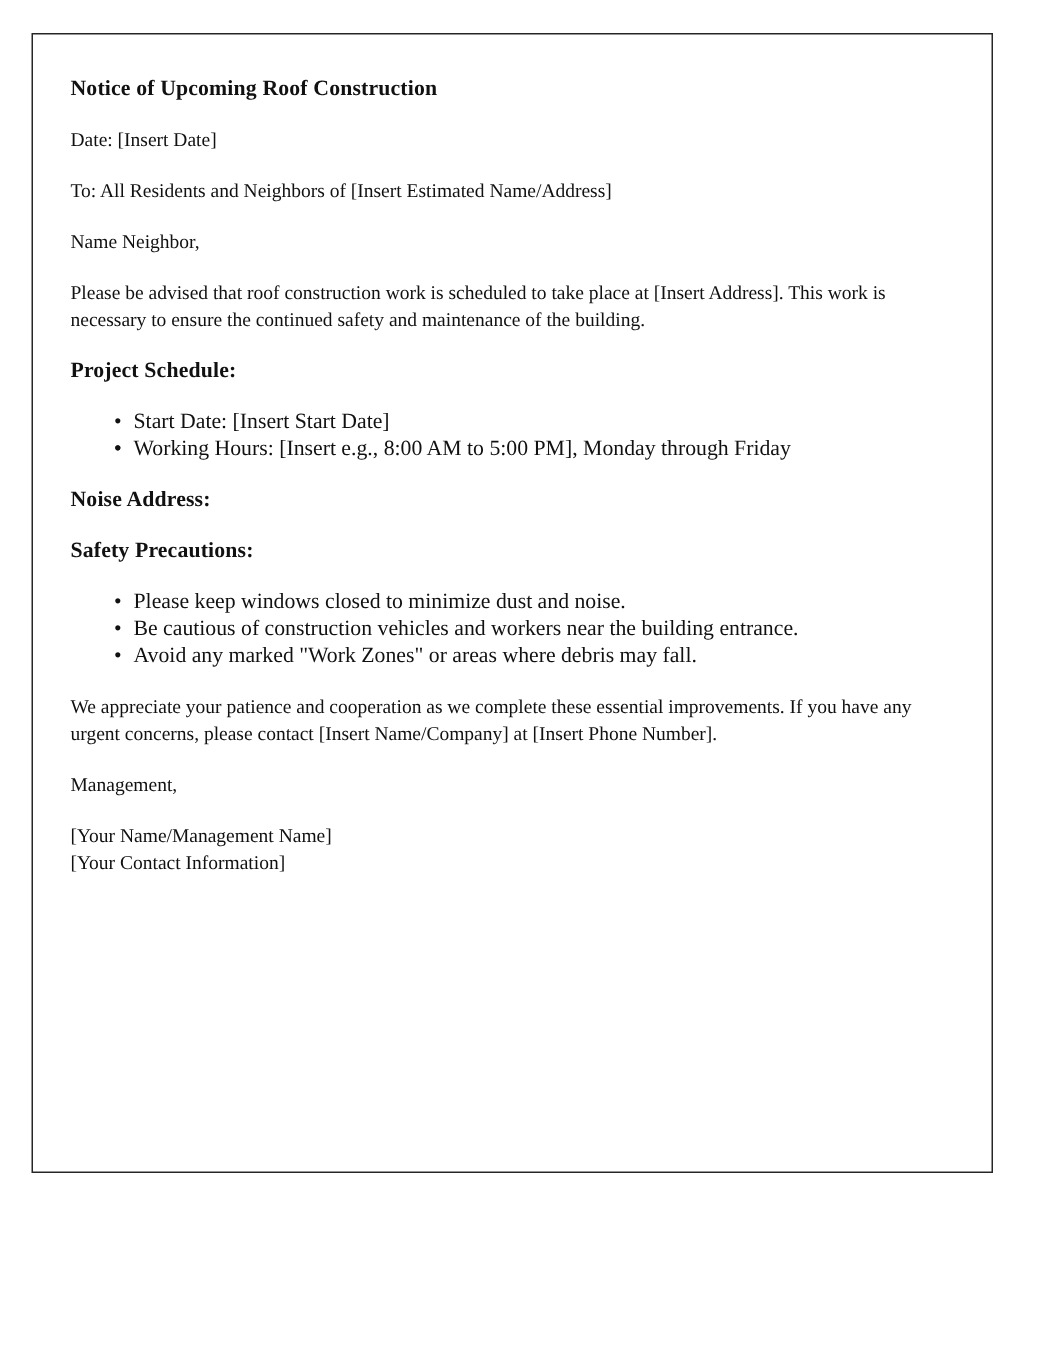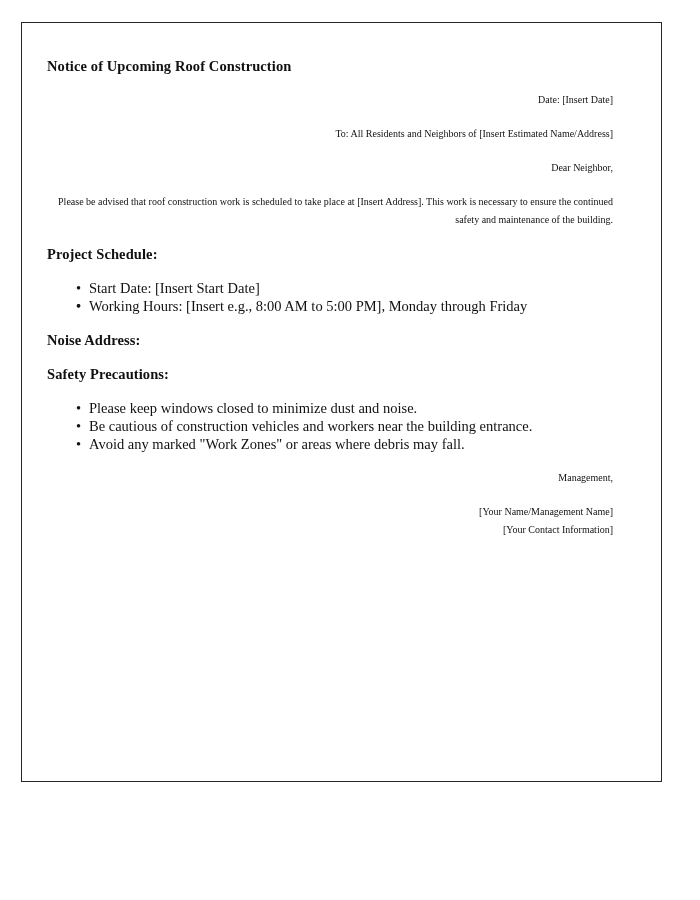--- a/index.html
+++ b/index.html
@@ -24,29 +24,29 @@
     border: 1.5px solid #262626;
     background: #ffffff;
   }
   #document-body {
     padding: 22px 30px 0 25px;
   }
   .doc-heading {
     font-size: 14.5px;
     font-weight: bold;
     line-height: 18px;
-    margin: 12px 0 16px 0;
+    margin: 5px 0 16px 0;
     letter-spacing: 0.1px;
   }
   .doc-para {
-    font-size: 10px;
+    font-size: 13px;
     line-height: 18px;
     margin: 0 0 16px 0;
     max-width: 566px;
-    text-align: right;
+    text-align: left;
   }
   .doc-list {
     list-style: none;
     margin: 0 0 16px 0;
     padding: 0;
   }
   .doc-list li {
     font-size: 14.5px;
     line-height: 18px;
     position: relative;
@@ -69,21 +69,21 @@
 
 <div id="document-page">
   <div id="document-body">
 
     <p class="doc-heading">Notice of Upcoming Roof Construction</p>
 
     <p class="doc-para">Date: [Insert Date]</p>
 
     <p class="doc-para">To: All Residents and Neighbors of [Insert Estimated Name/Address]</p>
 
-    <p class="doc-para">Dear Neighbor,</p>
+    <p class="doc-para">Name Neighbor,</p>
 
     <p class="doc-para">Please be advised that roof construction work is scheduled to take place at [Insert Address]. This work is necessary to ensure the continued safety and maintenance of the building.</p>
 
     <p class="doc-heading">Project Schedule:</p>
 
     <ul class="doc-list">
       <li><span class="bullet-glyph">•</span><span>Start Date: [Insert Start Date]</span></li>
       <li><span class="bullet-glyph">•</span></li>
       <li><span class="bullet-glyph">•</span><span>Working Hours: [Insert e.g., 8:00 AM to 5:00 PM], Monday through Friday</span></li>
     </ul>
@@ -92,20 +92,21 @@
 
 
     <p class="doc-heading">Safety Precautions:</p>
 
     <ul class="doc-list">
       <li><span class="bullet-glyph">•</span><span>Please keep windows closed to minimize dust and noise.</span></li>
       <li><span class="bullet-glyph">•</span><span>Be cautious of construction vehicles and workers near the building entrance.</span></li>
       <li><span class="bullet-glyph">•</span><span>Avoid any marked "Work Zones" or areas where debris may fall.</span></li>
     </ul>
 
+    <p class="doc-para">We appreciate your patience and cooperation as we complete these essential improvements. If you have any urgent concerns, please contact [Insert Name/Company] at [Insert Phone Number].</p>
 
     <p class="doc-para">Management,</p>
 
     <p class="doc-para">
       <span class="sig-line">[Your Name/Management Name]</span>
       <span class="sig-line">[Your Contact Information]</span>
     </p>
 
   </div>
 </div>

